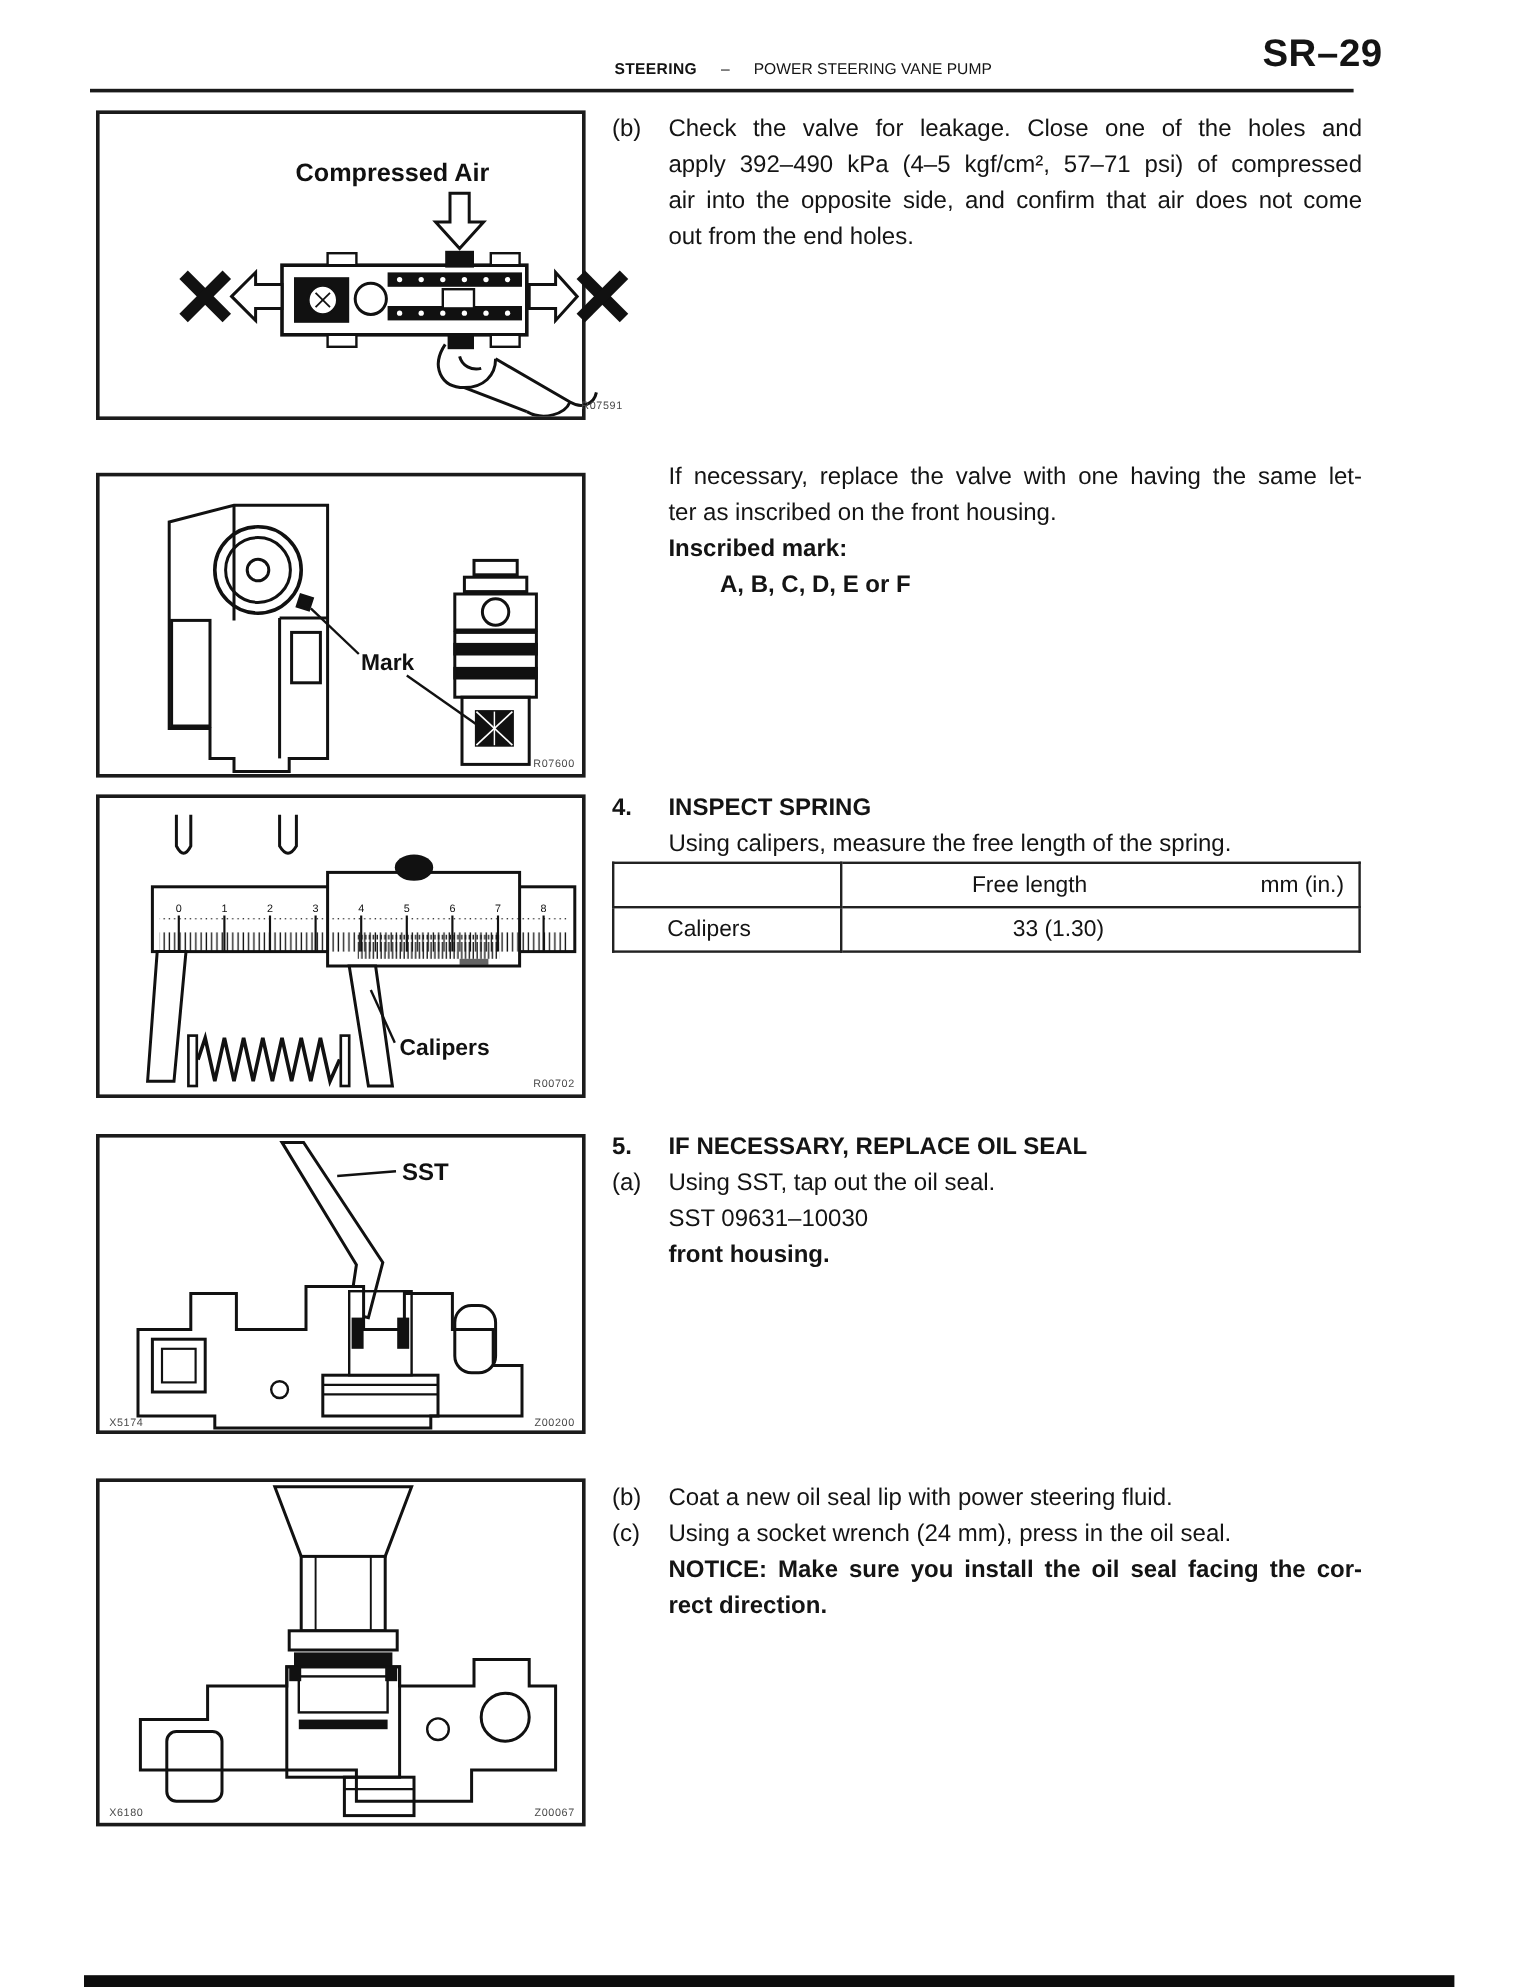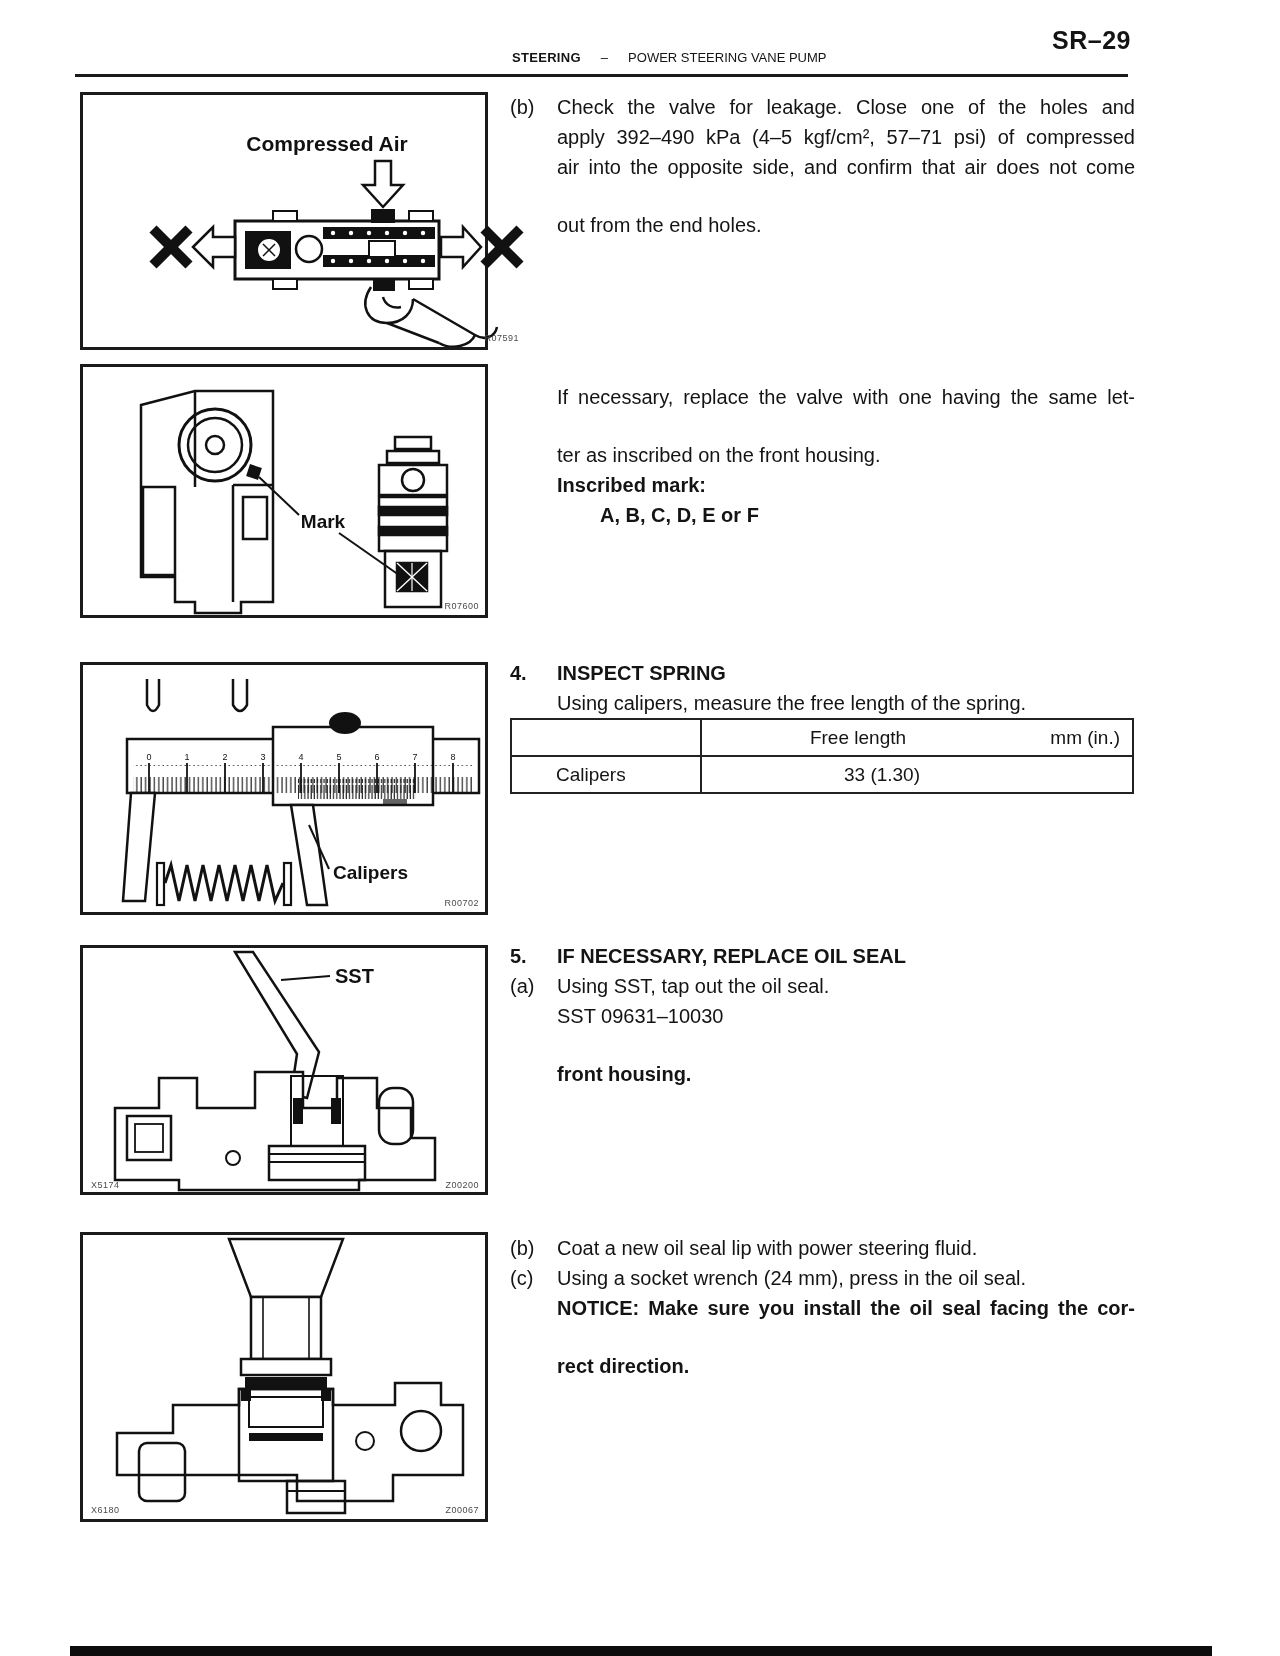--- a/index.html
+++ b/index.html
@@ -1,40 +1,40 @@
 <!DOCTYPE html>
 <html><head>
 <meta charset="utf-8">
 <style>
   * { margin:0; padding:0; box-sizing:border-box; }
   html,body { width:1280px; height:1656px; background:#fff; }
   body { font-family:"Liberation Sans", sans-serif; color:#141414; position:relative; overflow:hidden; }
 
   
-  .page-num { position:absolute; left:1052px; top:26px; font-size:25px; font-weight:bold; letter-spacing:.5px; }
+  .page-num { position:absolute; left:1052px; top:26px; font-size:32px; font-weight:bold; letter-spacing:.5px; }
   .crumbs { position:absolute; left:512px; top:50px; font-size:13px; white-space:nowrap; }
   .crumbs .b { font-weight:bold; letter-spacing:.3px; }
   .crumbs .sep { margin:0 20px; }
   .hrule { position:absolute; left:75px; top:74px; width:1053px; height:3px; background:#1a1a1a; }
 
   
   .fig { position:absolute; left:80px; width:408px; border:3px solid #1b1b1b; background:#fff; }
   svg { display:block; }
   svg text { font-family:"Liberation Sans", sans-serif; fill:#111; }
   .fig-label { font-weight:bold; }
   .fig-code { font-size:9px; fill:#4a4a4a; letter-spacing:.5px; }
 
   
   .tcol { position:absolute; left:510px; width:625px; font-size:20px; line-height:30px; }
   .row { display:flex; }
   .marker { flex:0 0 47px; }
   .content { flex:1; }
   .bold { font-weight:bold; }
   .jline { text-align:justify; text-align-last:justify; }
-  .jlast { text-align:justify; text-align-last:left;margin-top:28px; }
+  .jlast { text-align:justify; text-align-last:left; }
   .indent { padding-left:43px; }
 
   
   .spec-table { position:absolute; left:510px; top:718px; width:624px; border-collapse:collapse; font-size:19px; }
   .spec-table td { border:2px solid #222; height:37px; vertical-align:middle; }
   .spec-table .c1 { width:190px; }
   .spec-table .c1.lbl { padding-left:44px; }
   .spec-table .c2 { position:relative; text-align:center; }
   .spec-table .c2.hdr { padding-right:118px; }
   .spec-table .c2 .unit { position:absolute; right:12px; top:50%; transform:translateY(-50%); }
@@ -104,21 +104,21 @@
       <path d="M248,192 C236,210 244,228 264,228 C280,228 290,218 290,204"></path>
       <path d="M290,204 L352,240 C362,246 372,242 374,232"></path>
       <path d="M264,228 L316,248"></path>
       <path d="M316,248 C330,256 348,250 352,240"></path>
       <path d="M260,202 C262,210 270,214 278,212"></path>
     </g>
     <text x="396" y="246" text-anchor="end" class="fig-code">R07591</text>
   </svg>
 </div>
 
-<div class="fig" style="top:364px; height:254px;">
+<div class="fig" style="top:394px; height:254px;">
   <svg viewBox="0 0 402 248" width="402" height="248">
     <g fill="none" stroke="#111" stroke-width="2.5">
       <path d="M58,38 L112,24 L190,24 L190,235 L158,235 L158,246 L112,246 L112,235 L92,235 L92,210 L58,210 Z"></path>
       <line x1="112" y1="24" x2="112" y2="120"></line>
       <rect x="60" y="120" width="32" height="88"></rect>
       <line x1="150" y1="118" x2="190" y2="118"></line>
       <line x1="150" y1="118" x2="150" y2="235"></line>
       <rect x="160" y="130" width="24" height="42"></rect>
       <circle cx="132" cy="78" r="36" stroke-width="3"></circle>
       <circle cx="132" cy="78" r="27"></circle>

